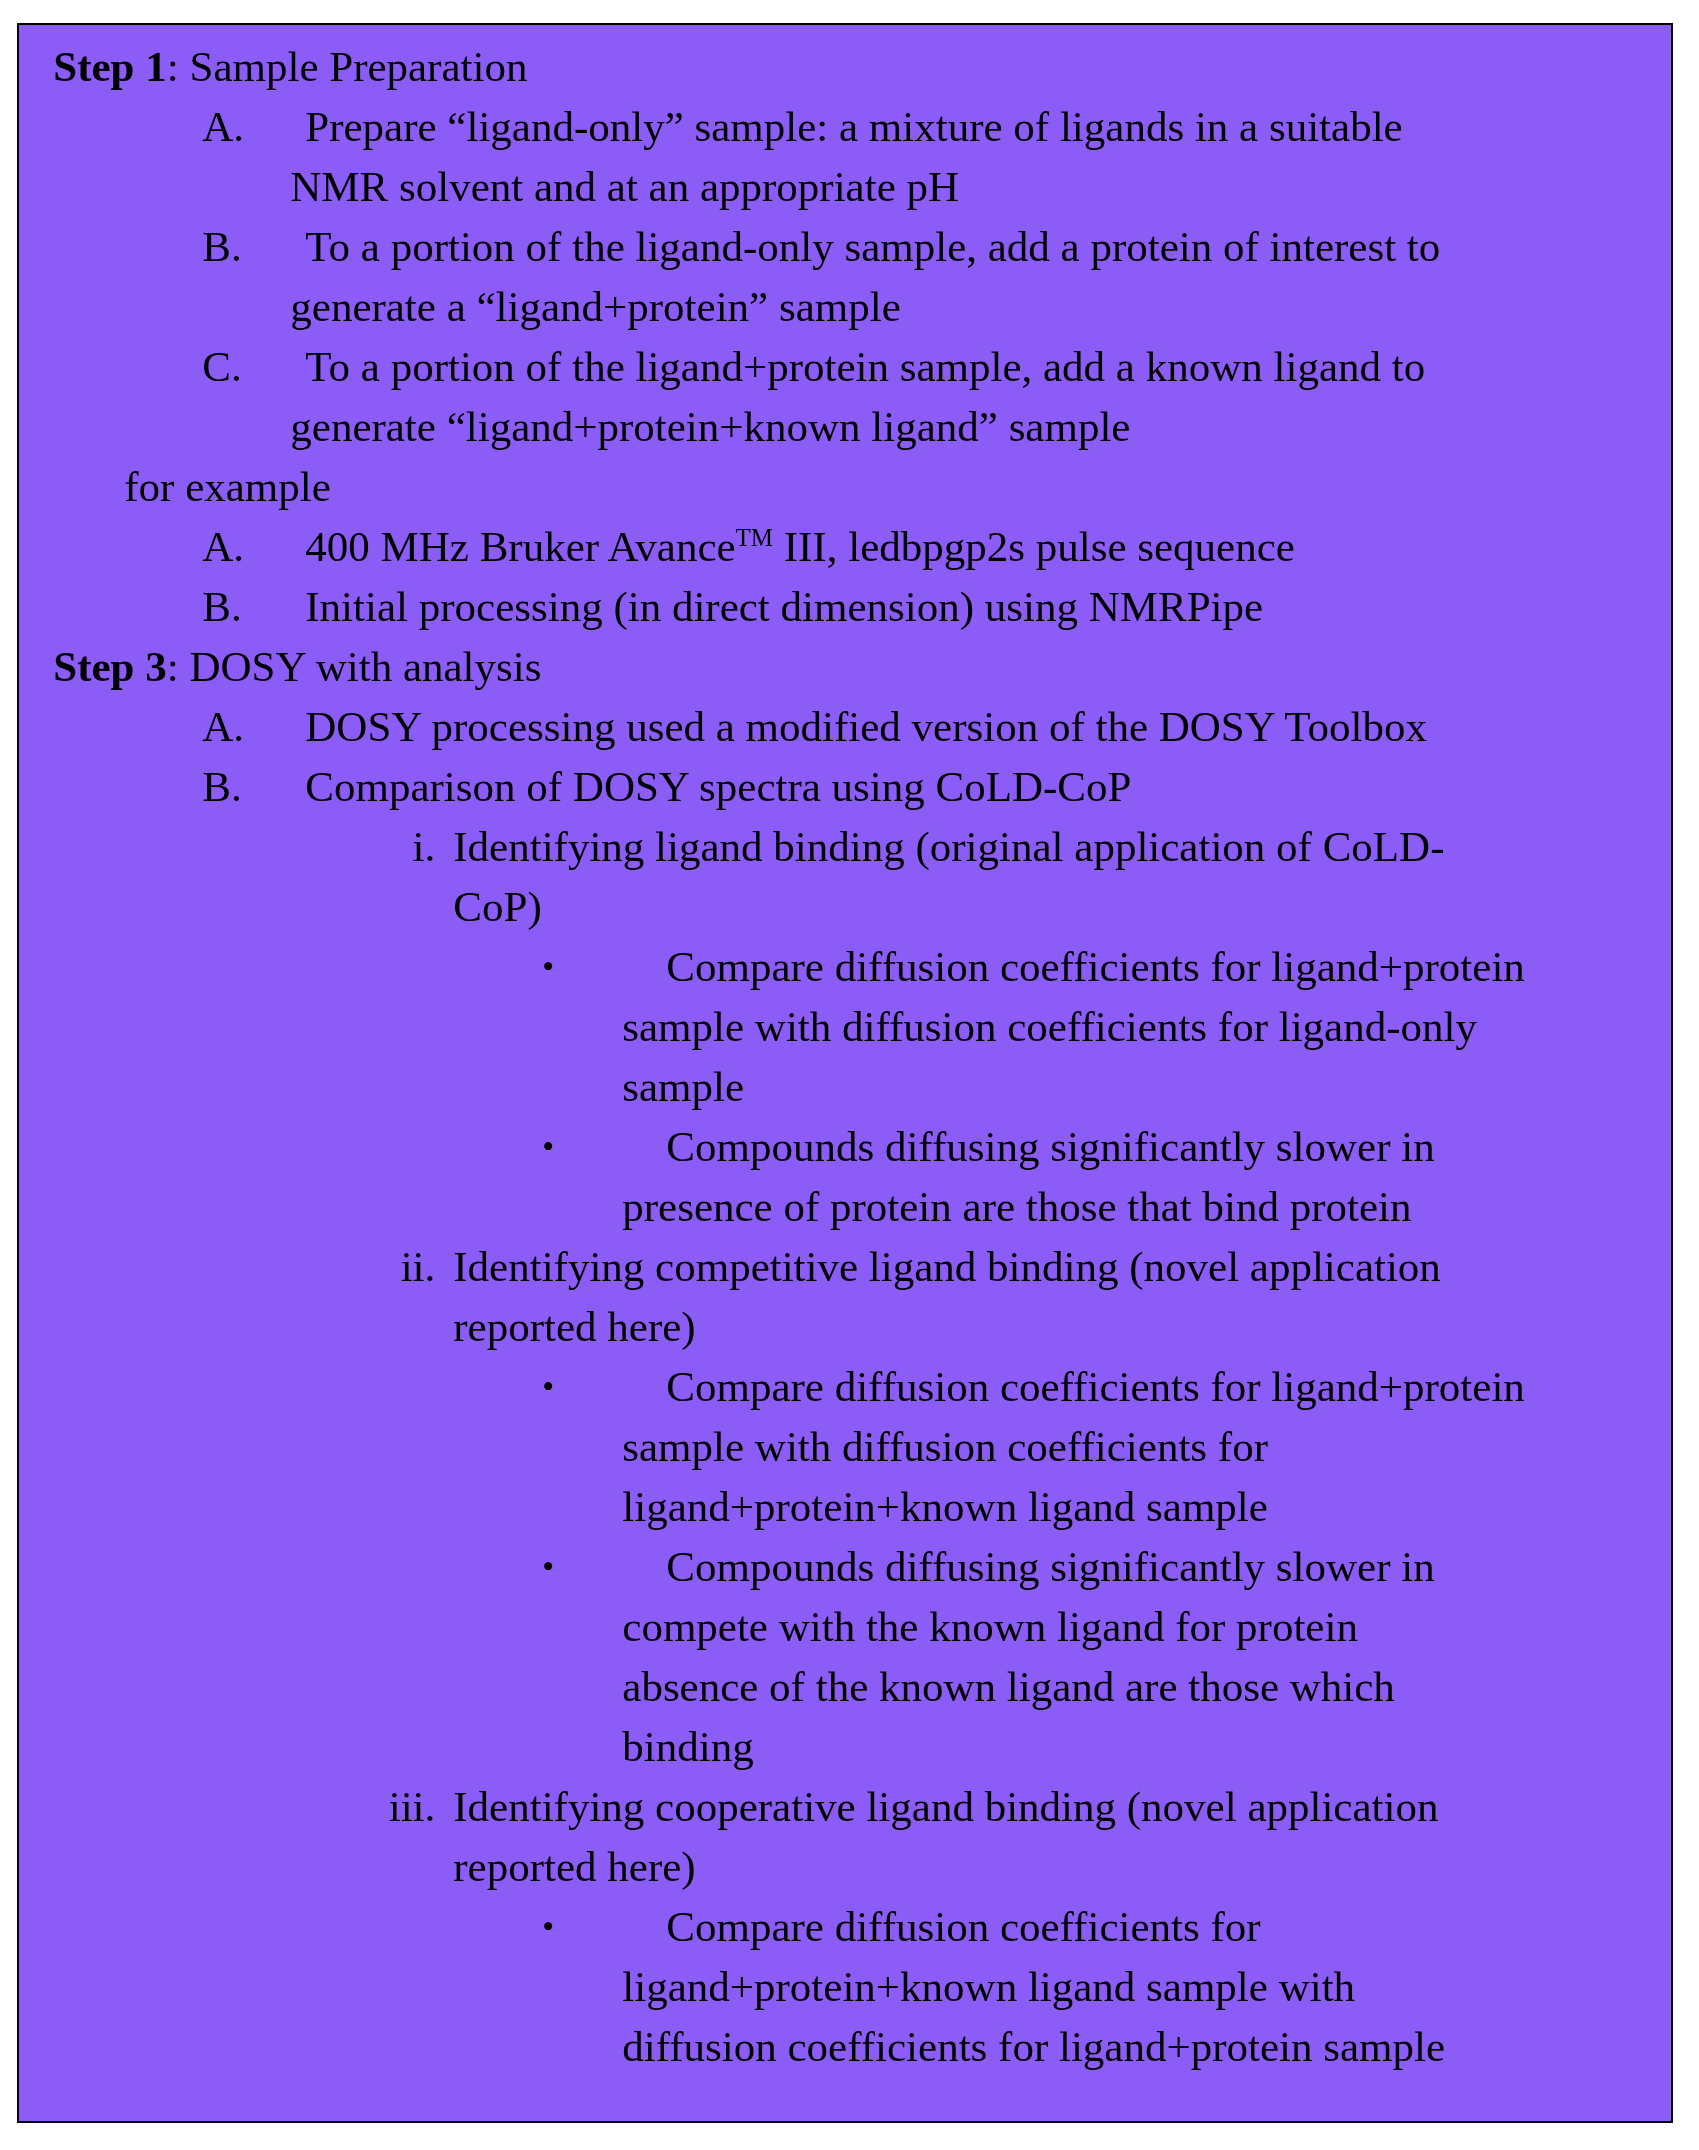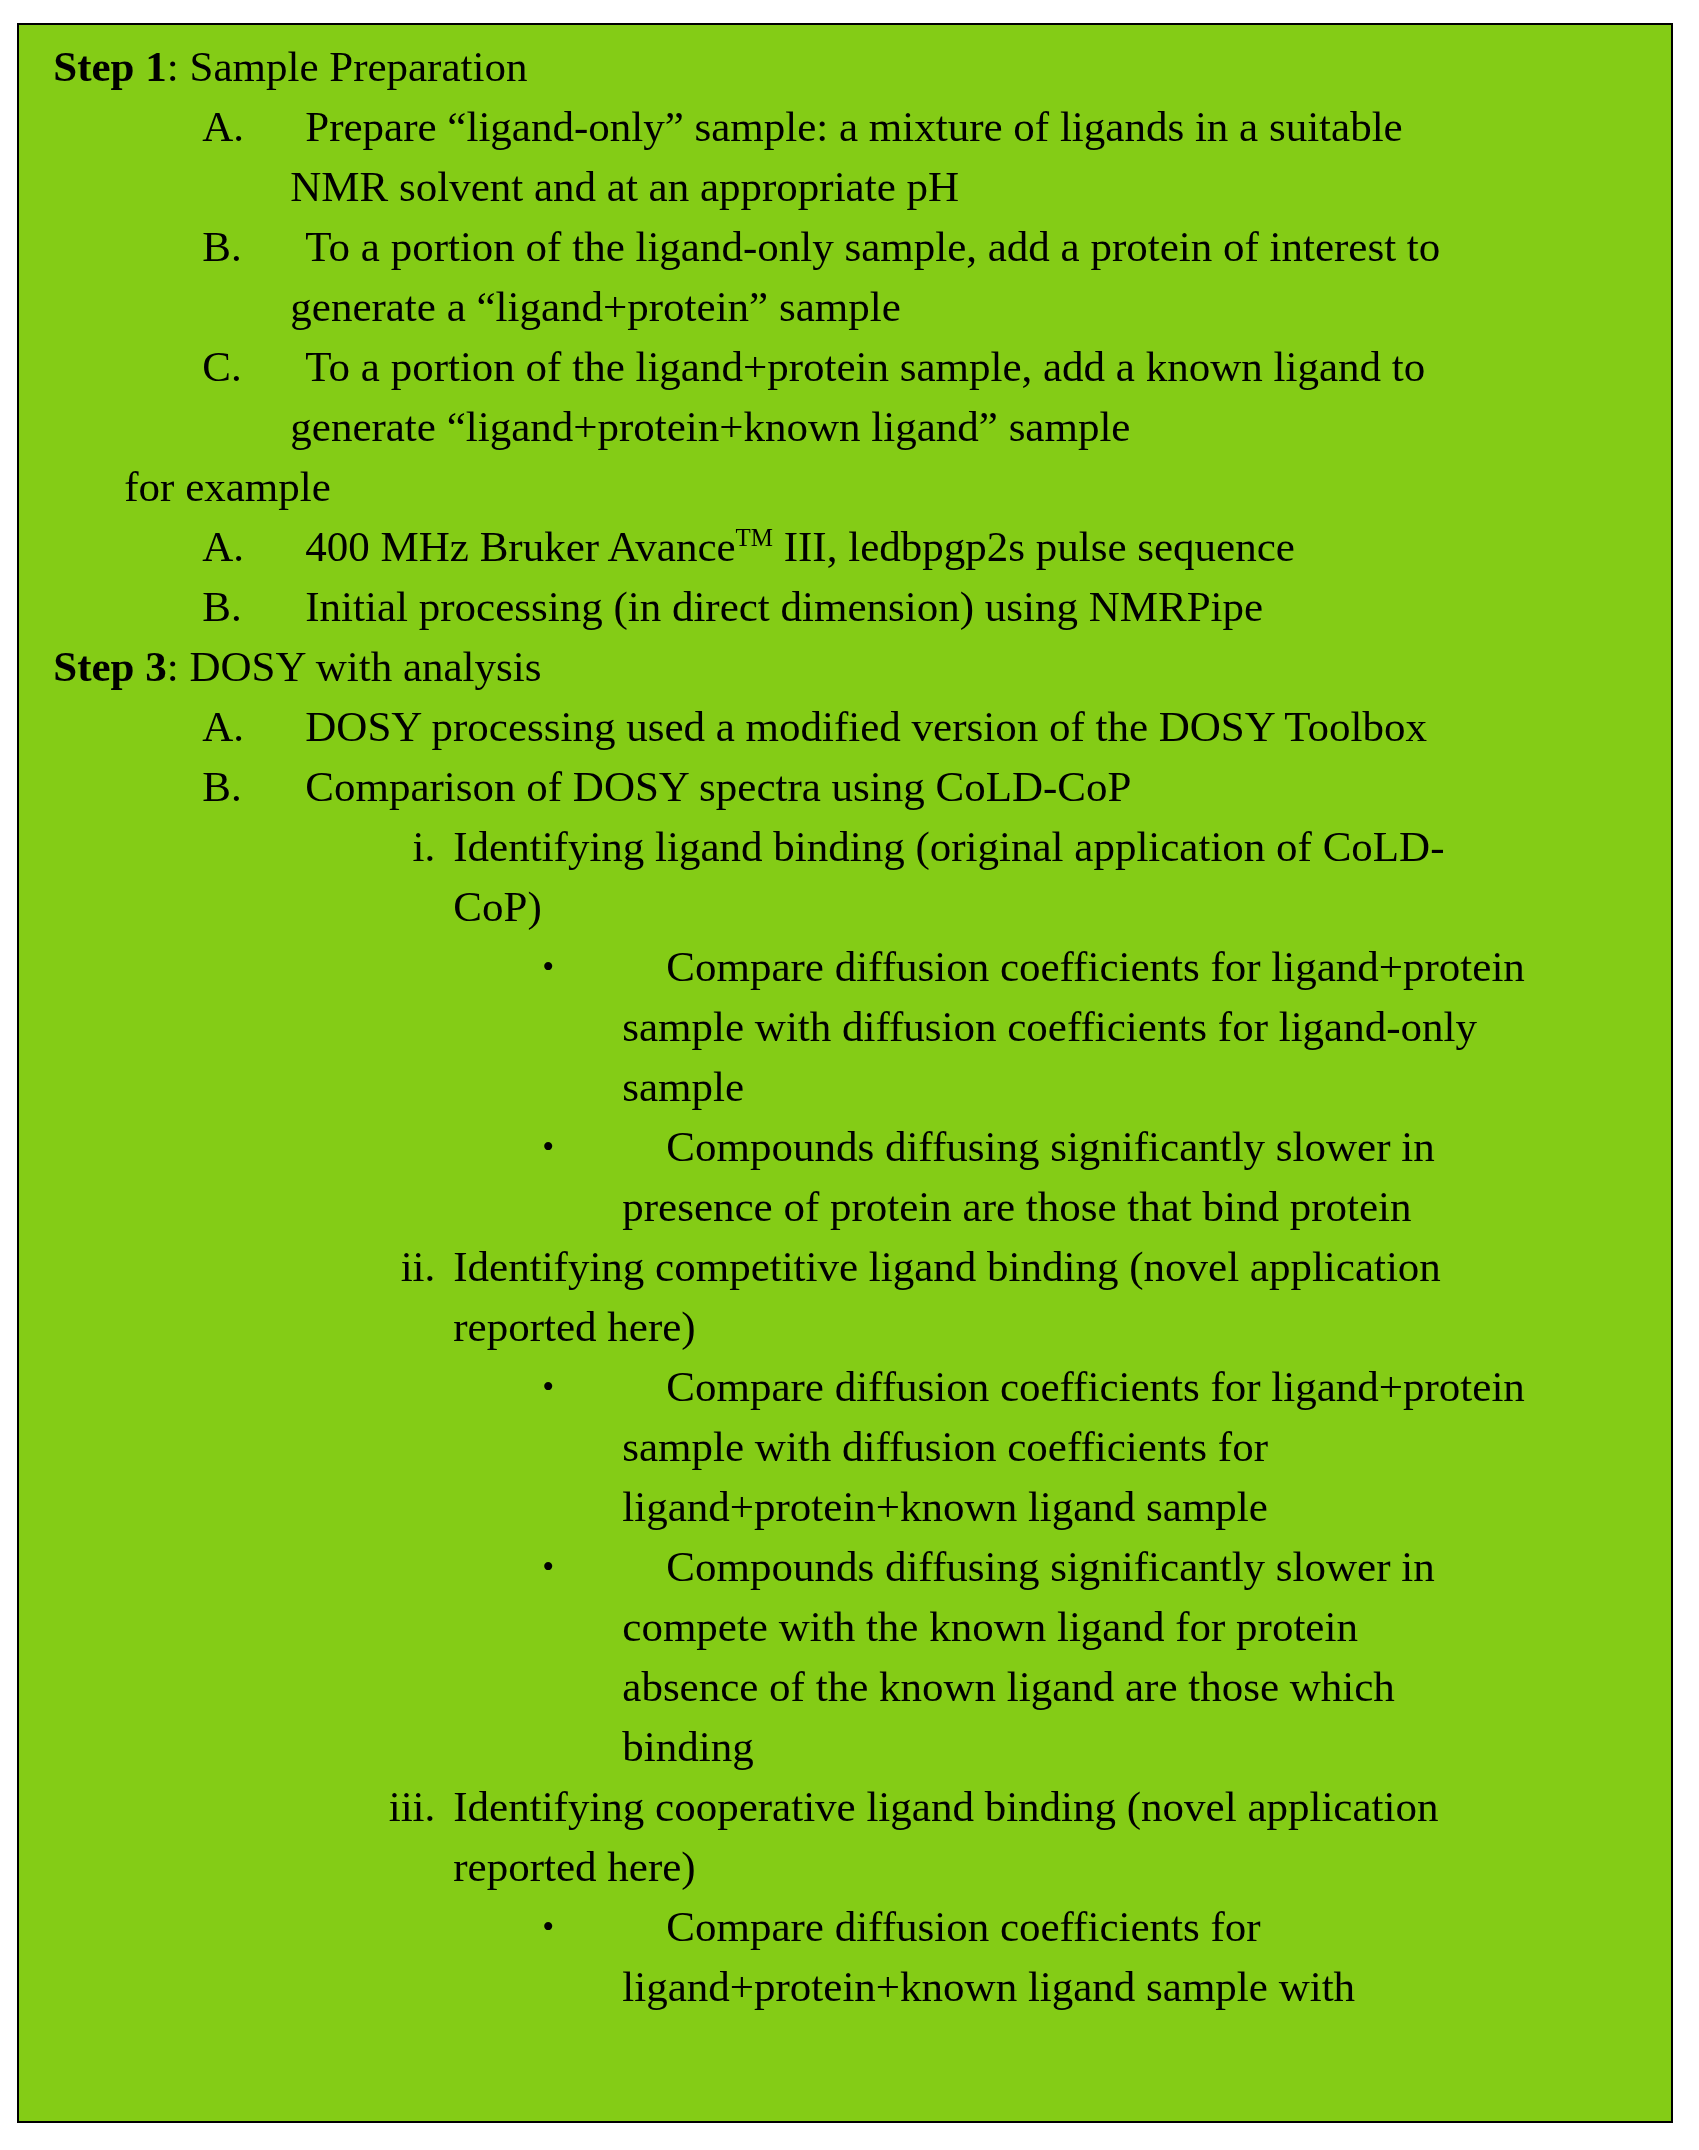--- a/index.html
+++ b/index.html
@@ -16,21 +16,21 @@
   }
 
   #page {
     position: absolute;
     left: 17.3px;
     top: 23px;
     width: 1656px;   
     height: 2100px;  
     border: 2.7px solid #000000;
     box-sizing: border-box;
-    background: #84cc16;
+    background: #8b5cf6;
     overflow: hidden;
   }
 
   #content {
     position: absolute;
     left: 0;
     top: 0;
     width: 100%;
     padding-top: 12px;
   }
@@ -219,16 +219,19 @@
       <span class="txt">reported here)</span>
     </div>
 
     <div class="line lvl-bullet">
       <span class="marker dot">•</span>
       <span class="txt">Compare diffusion coefficients for</span>
     </div>
     <div class="line lvl-bullet-cont">
       <span class="txt">ligand+protein+known ligand sample with</span>
     </div>
+    <div class="line lvl-bullet-cont">
+      <span class="txt">diffusion coefficients for ligand+protein sample</span>
+    </div>
 
   </div>
 </div>
 
 
 </body></html>

